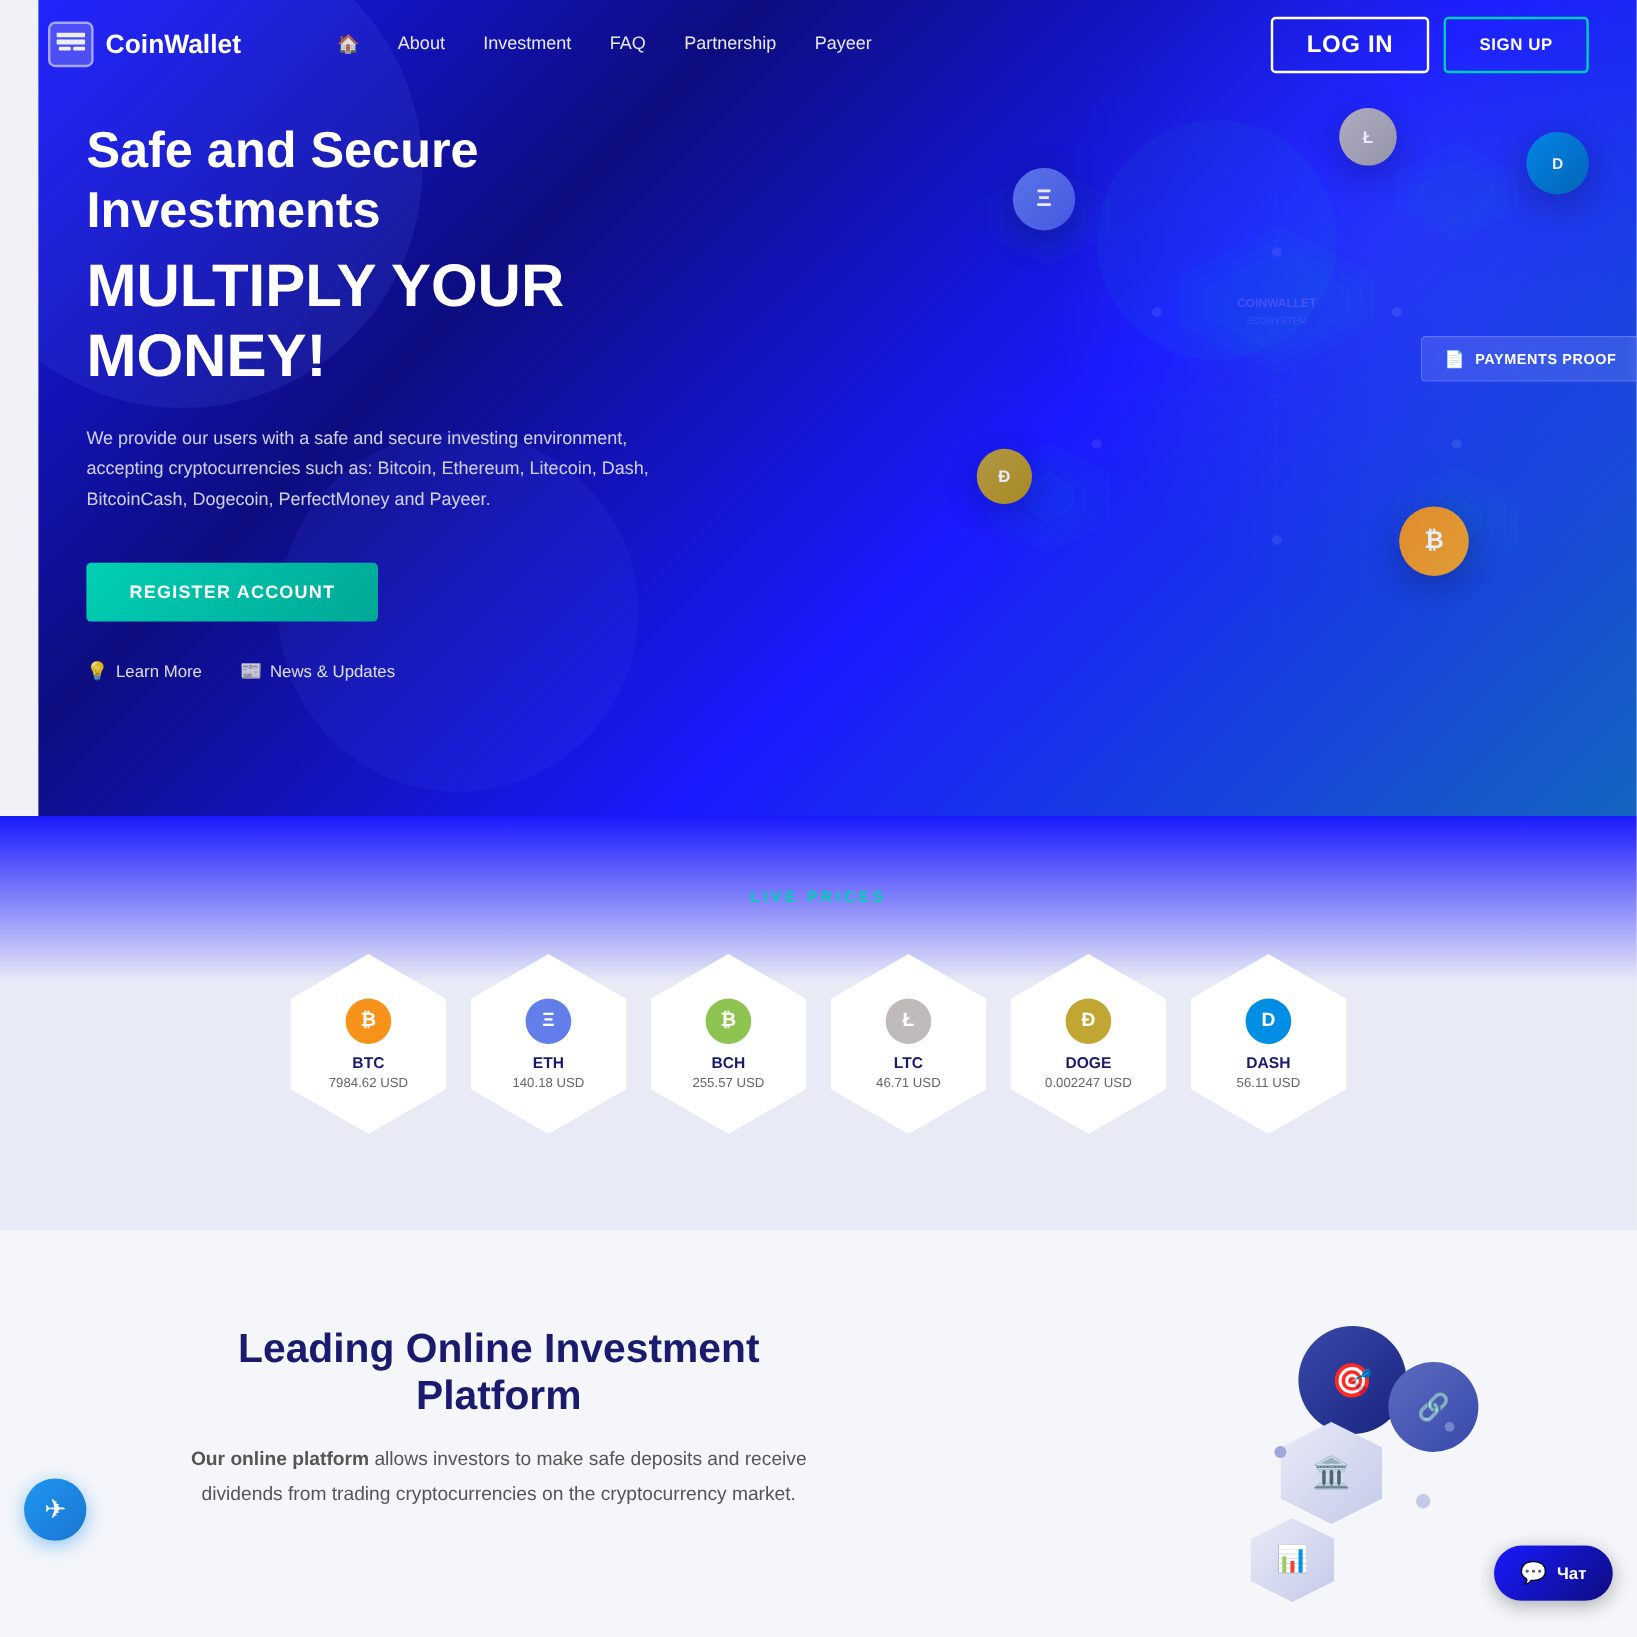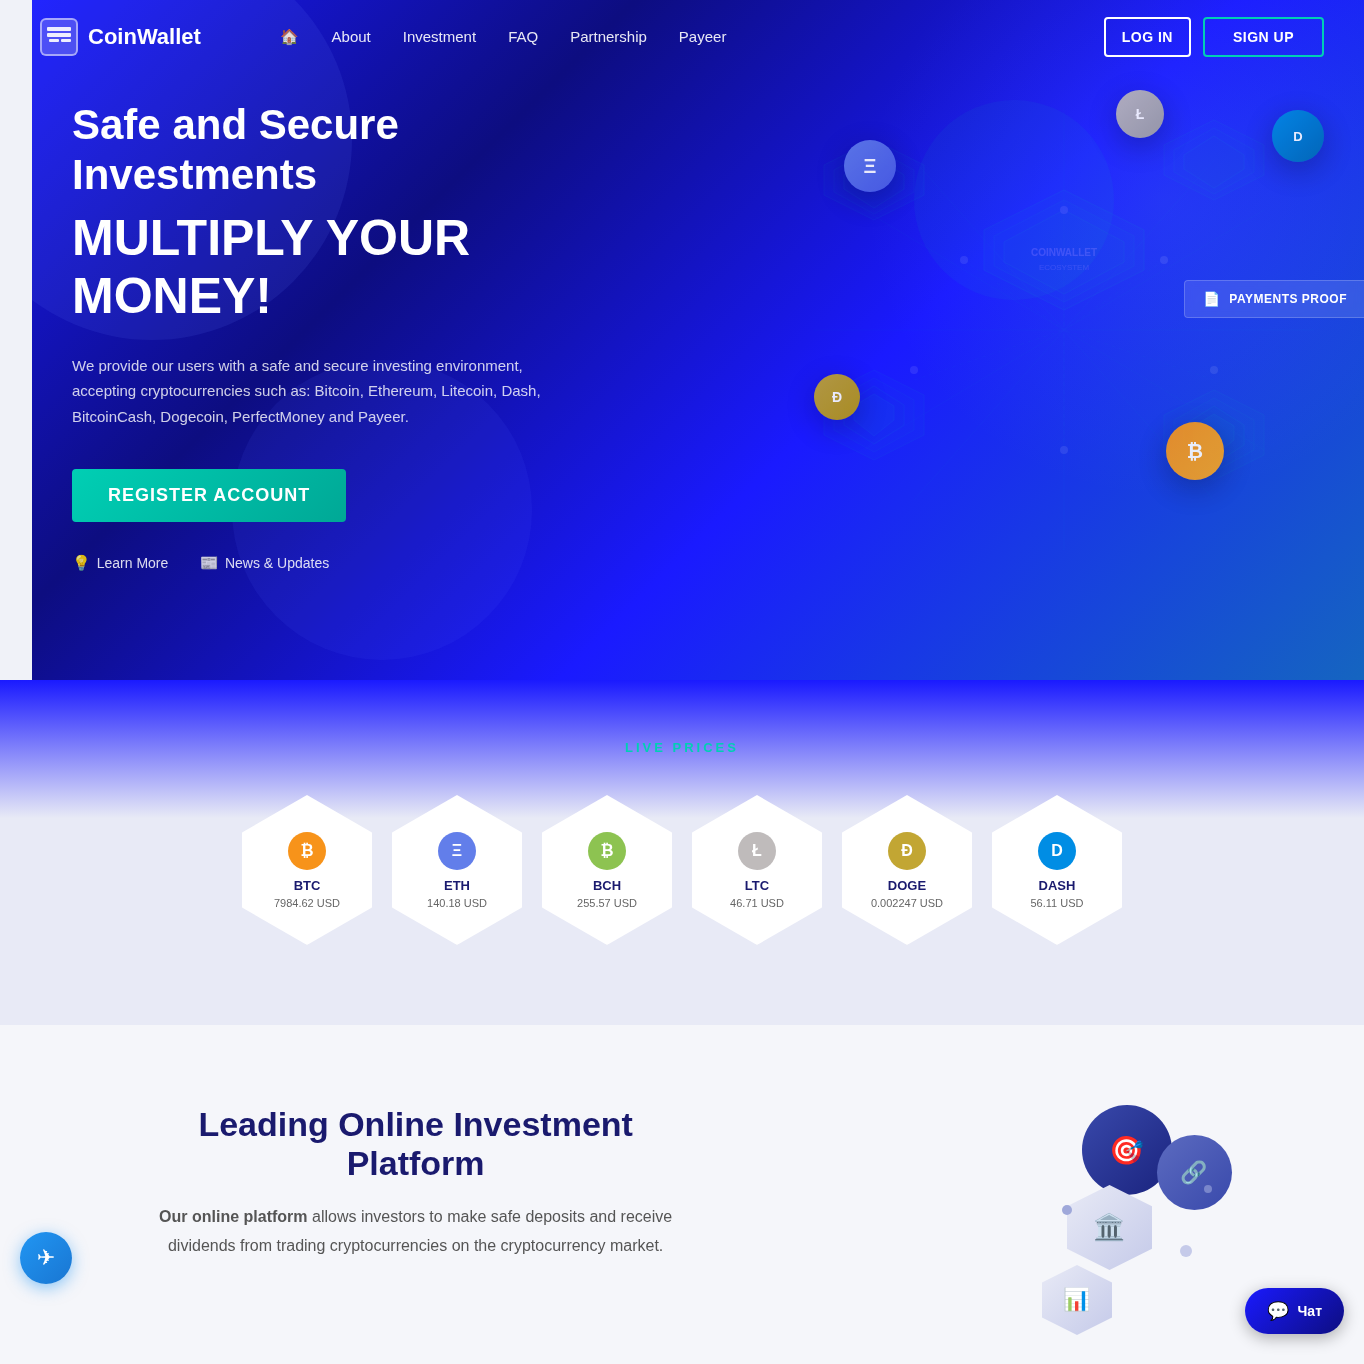--- a/index.html
+++ b/index.html
@@ -19,22 +19,22 @@
       display: flex; align-items: center; justify-content: center; font-size: 18px;
     }
     .nav-links {
       display: flex; align-items: center; gap: 32px; margin-left: 80px; list-style: none;
     }
     .nav-links a {
       color: rgba(255,255,255,0.9); text-decoration: none; font-size: 15px;
     }
     .nav-buttons { margin-left: auto; display: flex; gap: 12px; }
     .btn-login {
-      padding: 10px 16px; border: 2px solid #fff; border-radius: 4px;
-      color: #fff; background: transparent; cursor: pointer; font-size: 14px; font-weight: 600; letter-spacing: 0.5px;
+      padding: 10px 28px; border: 2px solid #fff; border-radius: 4px;
+      color: #fff; background: transparent; cursor: pointer; font-size: 20px; font-weight: 600; letter-spacing: 0.5px;
     }
     .btn-signup {
       padding: 10px 28px; border: 2px solid #00cfb4; border-radius: 4px;
       color: #fff; background: transparent; cursor: pointer; font-size: 14px; font-weight: 600; letter-spacing: 0.5px;
     }
 
     
     .hero {
       background: linear-gradient(135deg, #1a1aff 0%, #0d0d80 30%, #1a1aff 60%, #1565C0 100%);
       min-height: 680px; position: relative; overflow: hidden; padding: 100px 40px 80px; margin-left: 32px;
@@ -50,21 +50,21 @@
       color: #fff; font-size: 42px; font-weight: 700; line-height: 1.2; margin-bottom: 8px;
     }
     .hero h2 {
       color: #fff; font-size: 50px; font-weight: 800; margin-bottom: 28px;
     }
     .hero p { color: rgba(255,255,255,0.8); font-size: 15px; line-height: 1.7; max-width: 480px; margin-bottom: 40px; }
     .btn-register {
       display: inline-block; padding: 16px 36px;
       background: linear-gradient(135deg, #00cfb4, #00a896);
       border: none; border-radius: 4px; color: #fff; cursor: pointer;
-      font-size: 18px; font-weight: 700; letter-spacing: 1px; text-transform: uppercase; margin-bottom: 32px;
+      font-size: 15px; font-weight: 700; letter-spacing: 1px; text-transform: uppercase; margin-bottom: 32px;
     }
     .hero-links { display: flex; gap: 32px; align-items: center; }
     .hero-link {
       color: rgba(255,255,255,0.85); font-size: 14px; text-decoration: none;
       display: flex; align-items: center; gap: 6px;
     }
 
     
     .payments-proof {
       position: absolute; right: -2px; top: 280px; z-index: 10;

